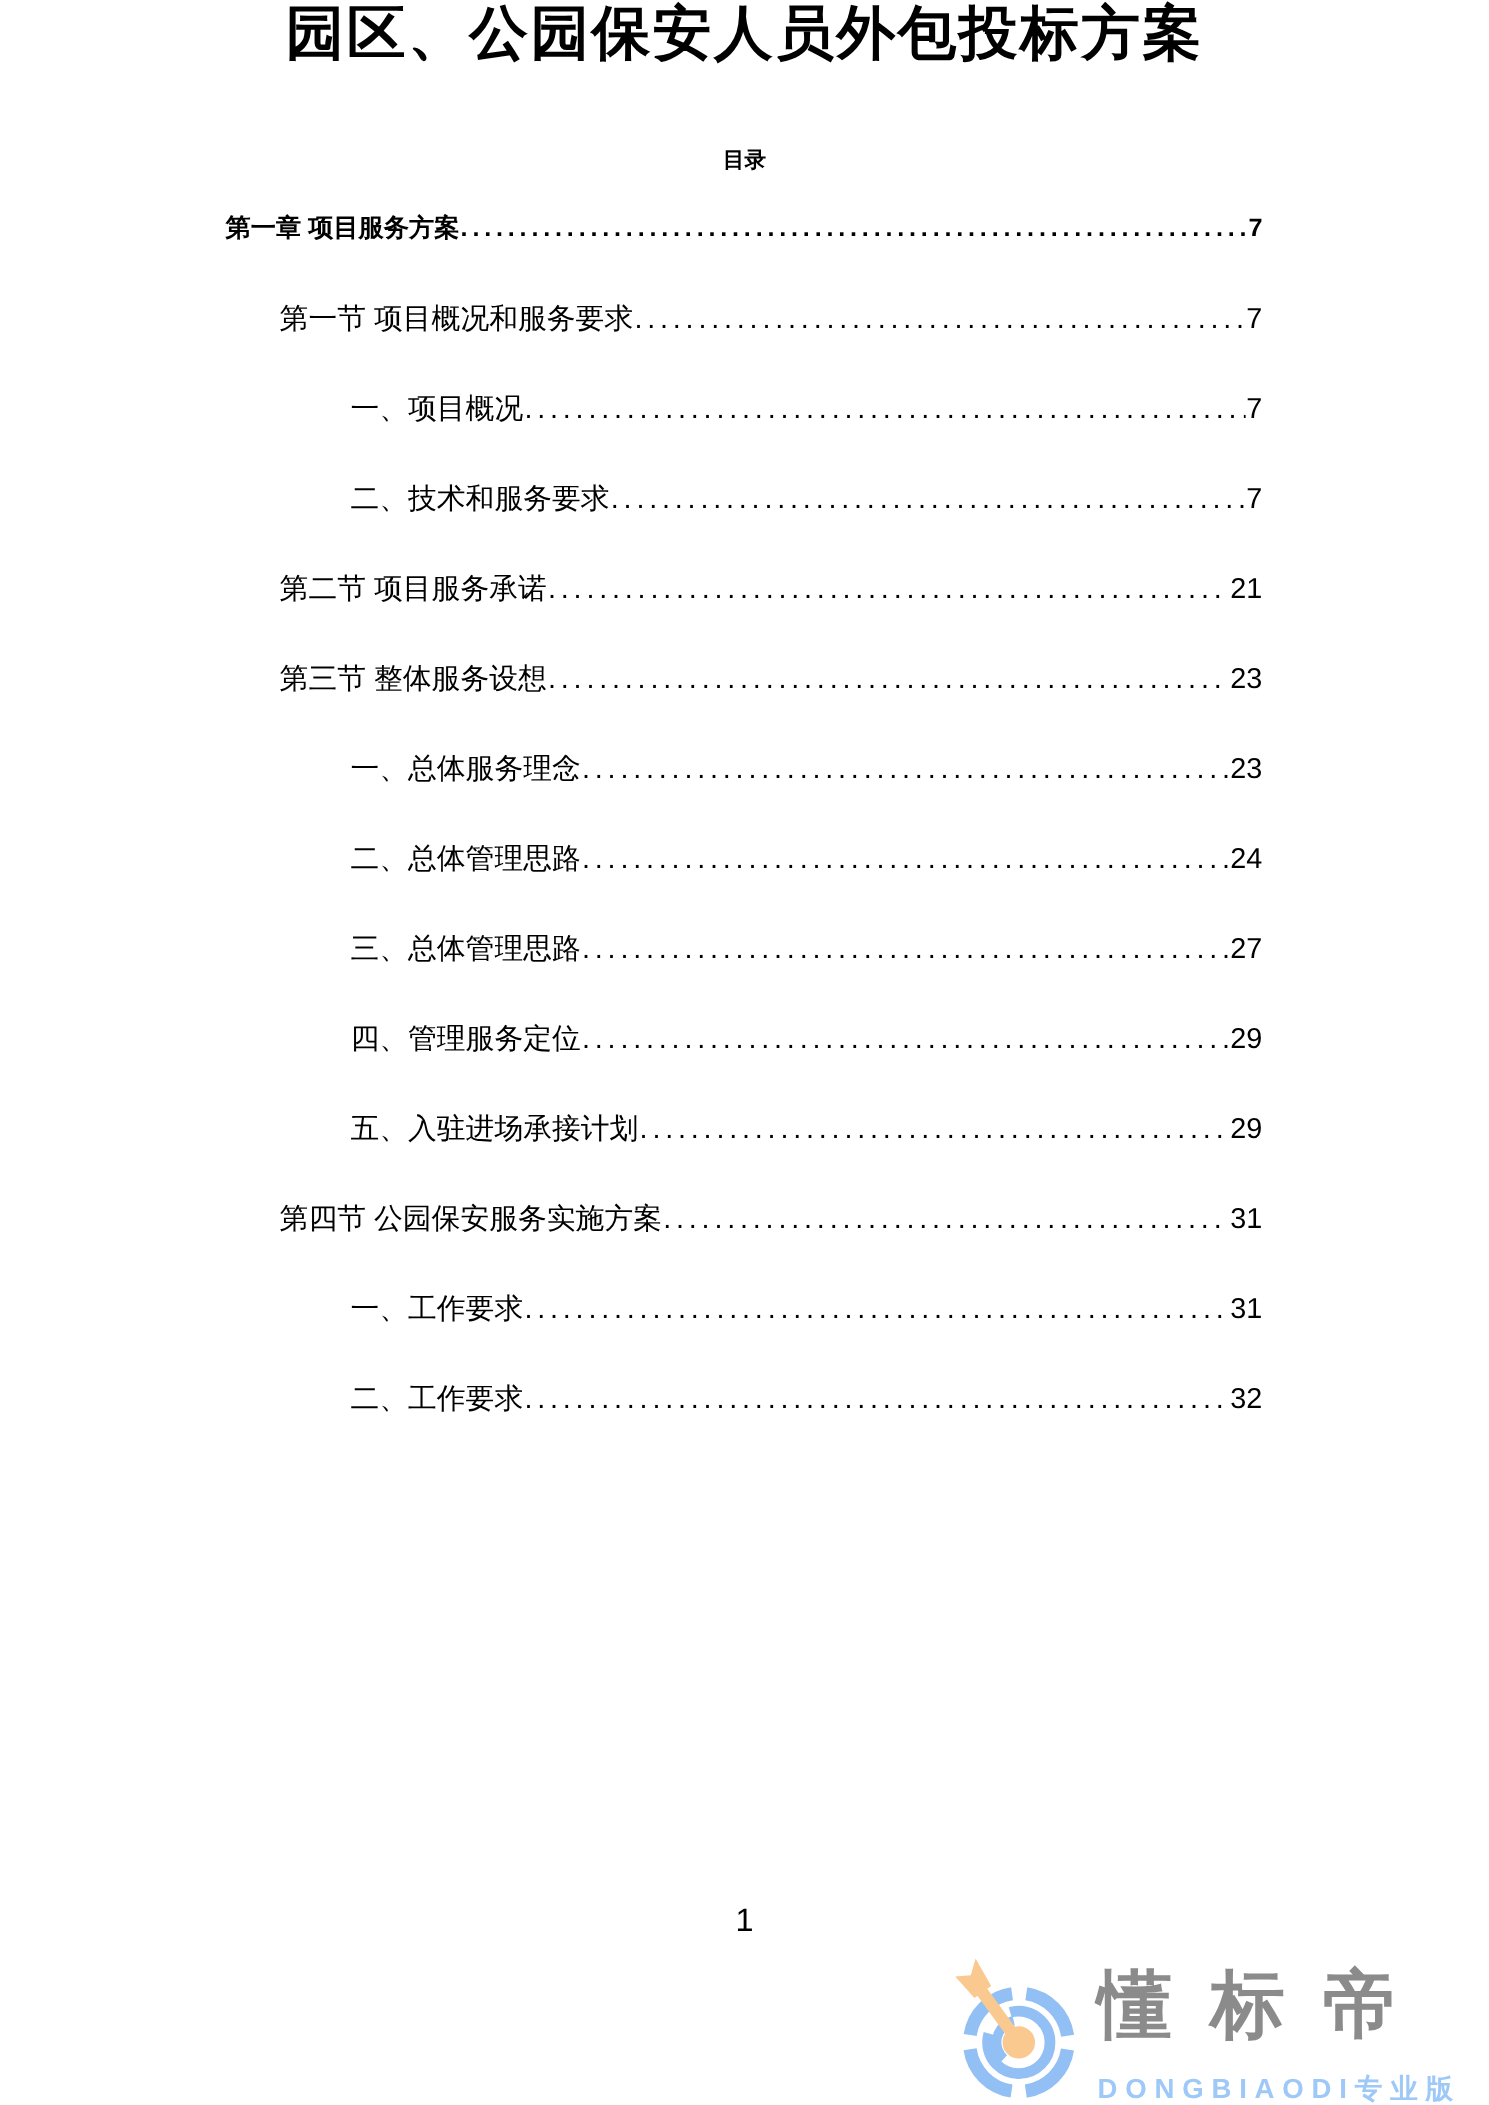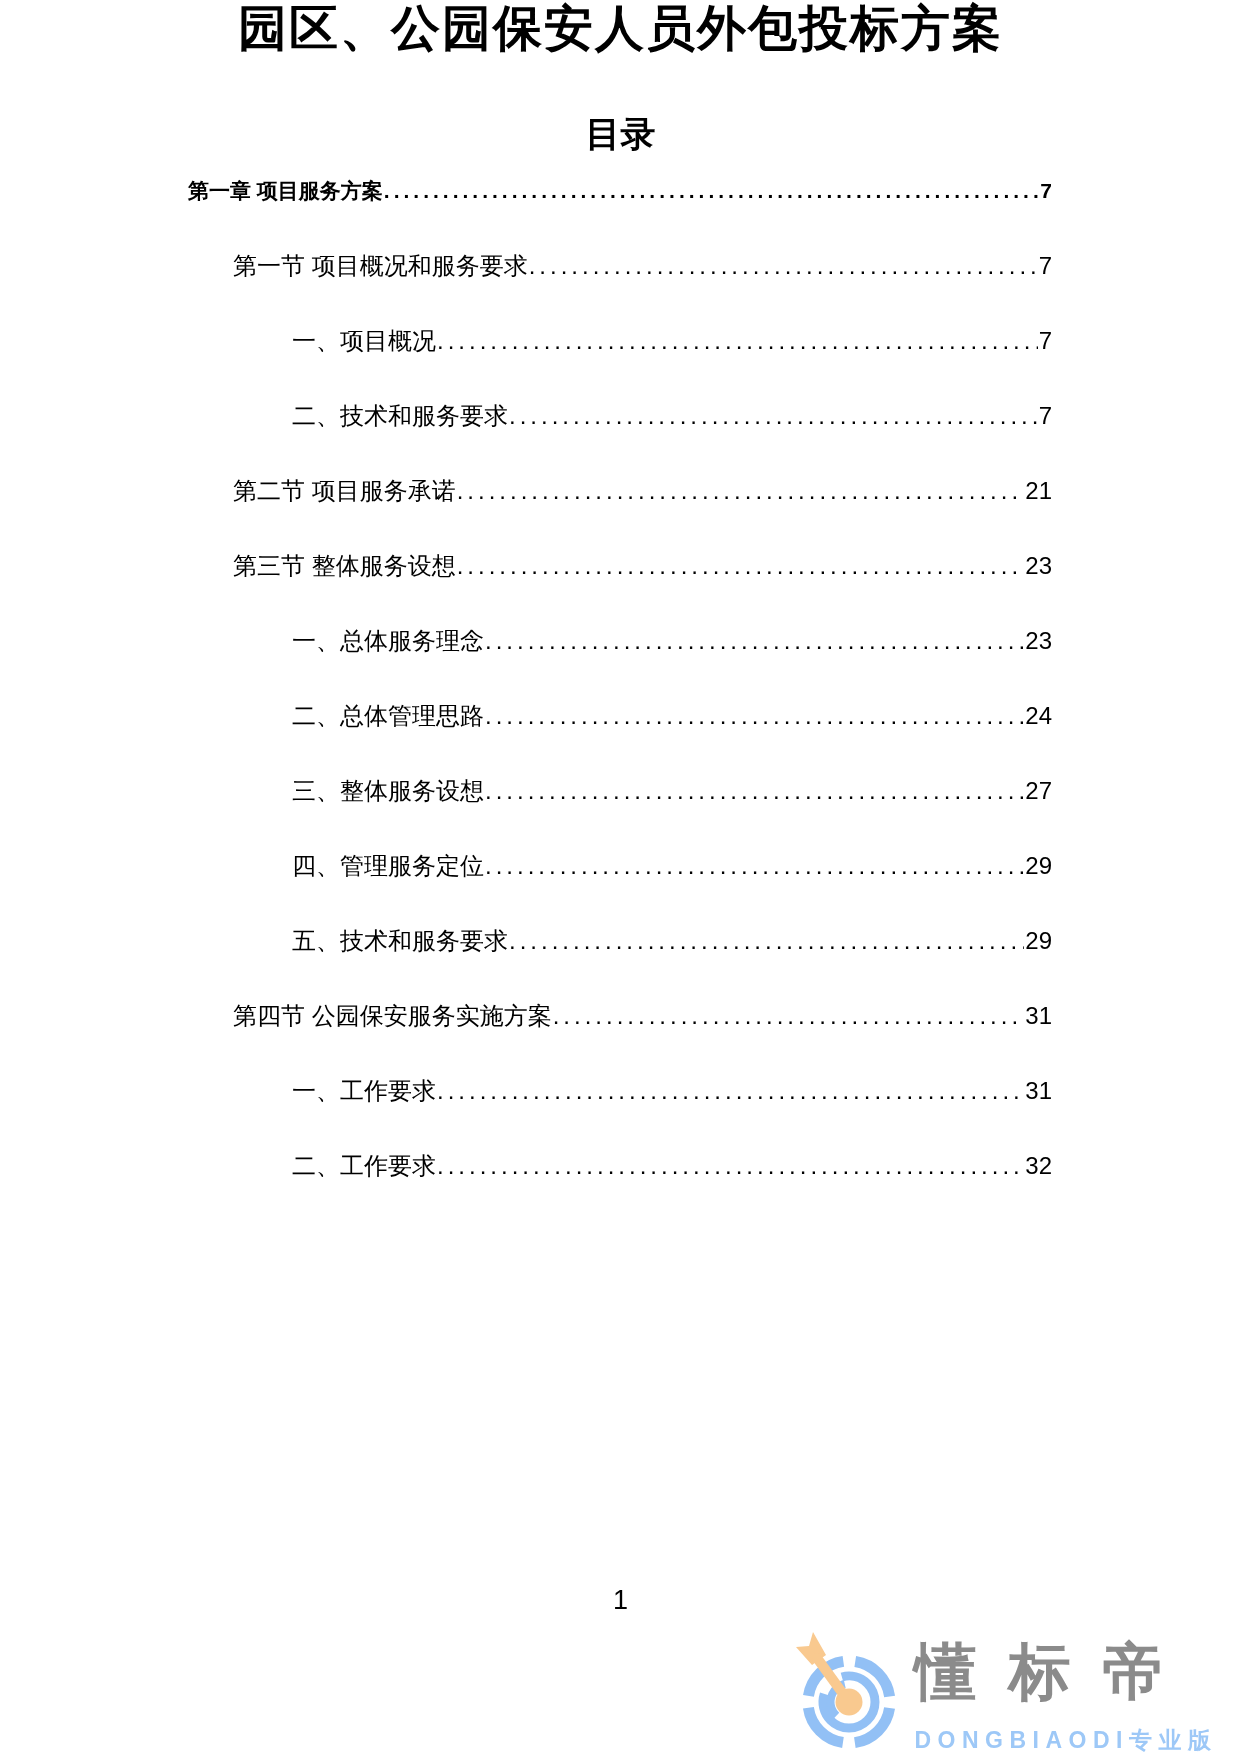--- a/index.html
+++ b/index.html
@@ -7,21 +7,21 @@
     width:1241px; height:1754px; position:relative; overflow:hidden;
     background:#ffffff; color:#000;
     font-family:"Liberation Sans", sans-serif;
   }
   .doc-title {
     margin:0; text-align:center;
     font-size:49px; font-weight:900; letter-spacing:2px; line-height:1.15;
   }
   .toc-heading {
     margin:62px 0 0 0; text-align:center;
-    font-size:35px; font-weight:800; line-height:31px;
+    font-size:18px; font-weight:800; line-height:31px;
   }
   .toc-list { margin-top:29px; padding:0 189px 0 188px; }
   .toc-row {
     display:flex; align-items:baseline;
     font-size:24px; line-height:26px; margin-bottom:49px;
   }
   .toc-row.lvl0 { font-weight:700; font-size:21px; }
   .toc-row.lvl1 { padding-left:45px; }
   .toc-row.lvl2 { padding-left:104px; }
   .toc-label { white-space:nowrap; }
@@ -96,31 +96,31 @@
       <span class="toc-label">一、总体服务理念</span>
       <span class="toc-dots">........................................................................................................................................................................................................</span>
       <span class="toc-page">23</span>
     </div>
     <div class="toc-row lvl2">
       <span class="toc-label">二、总体管理思路</span>
       <span class="toc-dots">........................................................................................................................................................................................................</span>
       <span class="toc-page">24</span>
     </div>
     <div class="toc-row lvl2">
-      <span class="toc-label">三、整体服务设想</span>
+      <span class="toc-label">三、总体管理思路</span>
       <span class="toc-dots">........................................................................................................................................................................................................</span>
       <span class="toc-page">27</span>
     </div>
     <div class="toc-row lvl2">
       <span class="toc-label">四、管理服务定位</span>
       <span class="toc-dots">........................................................................................................................................................................................................</span>
       <span class="toc-page">29</span>
     </div>
     <div class="toc-row lvl2">
-      <span class="toc-label">五、技术和服务要求</span>
+      <span class="toc-label">五、入驻进场承接计划</span>
       <span class="toc-dots">........................................................................................................................................................................................................</span>
       <span class="toc-page">29</span>
     </div>
     <div class="toc-row lvl1">
       <span class="toc-label">第四节 公园保安服务实施方案</span>
       <span class="toc-dots">........................................................................................................................................................................................................</span>
       <span class="toc-page">31</span>
     </div>
     <div class="toc-row lvl2">
       <span class="toc-label">一、工作要求</span>

